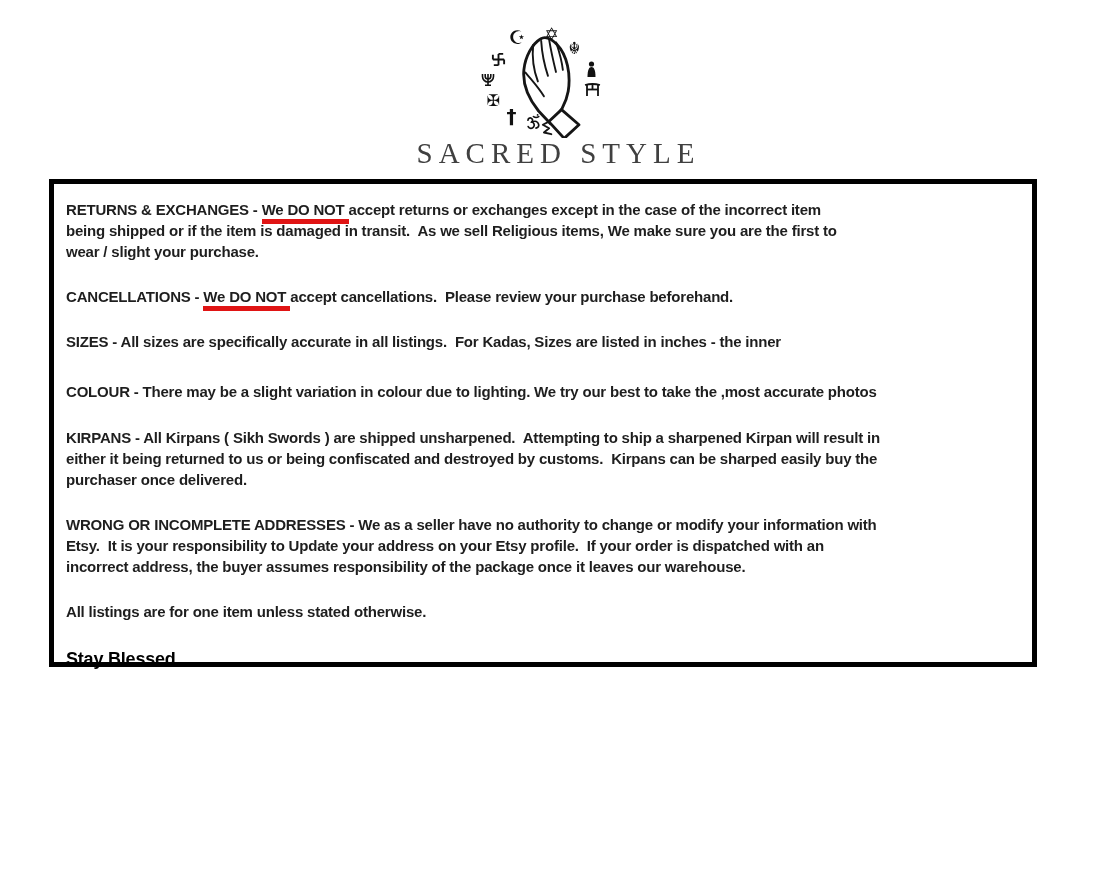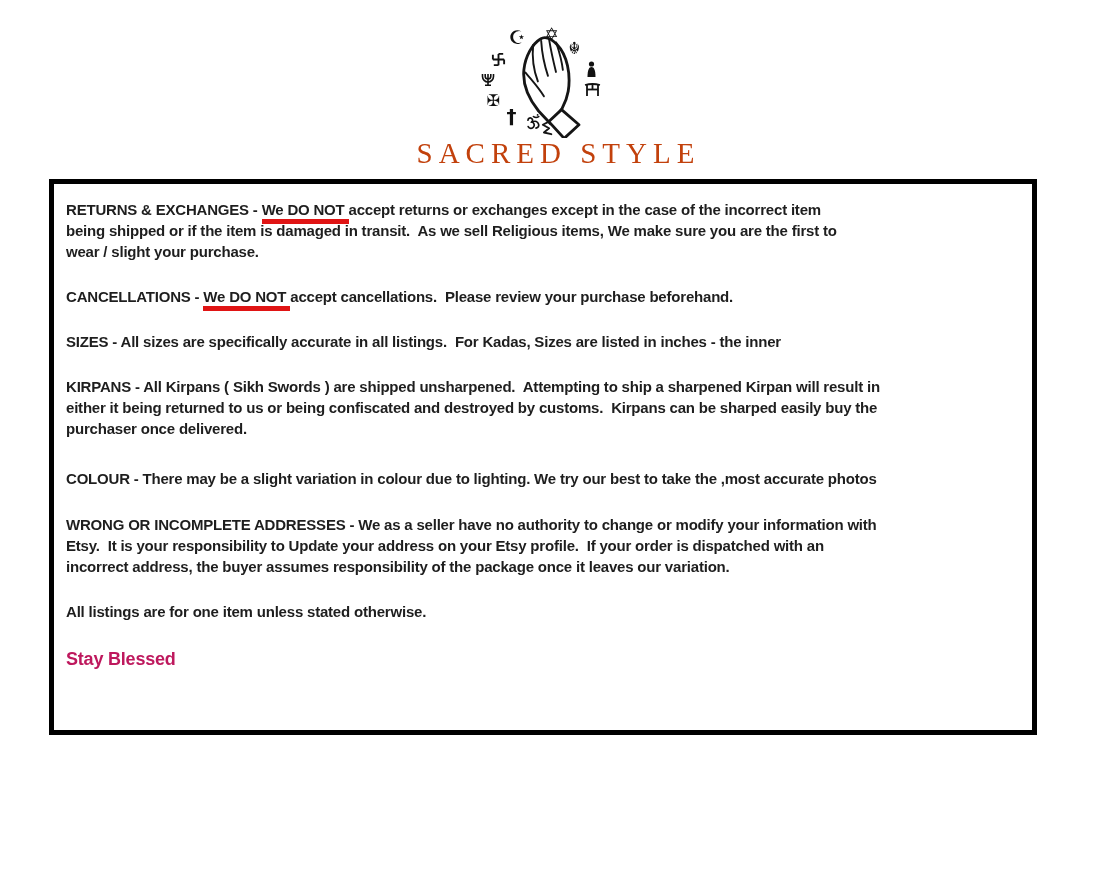--- a/index.html
+++ b/index.html
@@ -16,45 +16,45 @@
   .hands{position:absolute;left:76px;top:26px;width:104px;height:104px;}
   .sym{
     position:absolute;color:#111;font-size:16px;line-height:1;
     font-family:"DejaVu Sans",sans-serif;font-weight:bold;
   }
   .sym svg{display:block;}
   .brand{
     position:absolute;left:0;bottom:0;width:100%;
     text-align:left;
     font-family:"Liberation Serif","DejaVu Serif",serif;
-    font-size:29px;letter-spacing:6px;color:#c2410c;
+    font-size:29px;letter-spacing:6px;color:#404040;
     white-space:nowrap;
     margin-top:18px;
   }
   
   .policy-box{
     box-sizing:border-box;
     margin:9px 0 0 49px;
-    width:988px;height:556px;
+    width:988px;height:488px;
     border:5px solid #000;
     padding:15px 12px 12px 12px;
   }
   .section{margin:0 0 24px 0;}
   .sec-colour{margin-top:29px;margin-bottom:25px;}
   .pline{
     white-space:pre;
     font-size:15px;line-height:21px;font-weight:bold;
     letter-spacing:-0.2px;color:#1e1e1e;
   }
   .redline{
     border-bottom:5px solid #e01414;
     padding-bottom:1px;
   }
   .closing{
-    font-size:18px;font-weight:bold;color:#be185d;
+    font-size:18px;font-weight:bold;color:#000000;
     margin-top:27px;letter-spacing:-0.2px;
   }
 </style>
 </head>
 <body>
 
 <div class="logo-wrap">
 
   <svg class="hands" viewBox="0 0 100 110">
     <g transform="rotate(6 50 55)" stroke="#151515" stroke-width="3" fill="#ffffff" stroke-linecap="round" stroke-linejoin="round">
@@ -131,31 +131,31 @@
         <div class="pline"><span>RETURNS &amp; EXCHANGES - </span><span class="redline">We DO NOT </span><span>accept returns or exchanges except in the case of the incorrect item</span></div>
         <div class="pline"><span>being shipped or if the item is damaged in transit.  As we sell Religious items, We make sure you are the first to</span></div>
         <div class="pline"><span>wear / slight your purchase.</span></div>
       </div>
       <div class="section sec-cancellations">
         <div class="pline"><span>CANCELLATIONS - </span><span class="redline">We DO NOT </span><span>accept cancellations.  Please review your purchase beforehand.</span></div>
       </div>
       <div class="section sec-sizes">
         <div class="pline"><span>SIZES - All sizes are specifically accurate in all listings.  For Kadas, Sizes are listed in inches - the inner</span></div>
       </div>
+      <div class="section sec-colour">
+        <div class="pline"><span>COLOUR - There may be a slight variation in colour due to lighting. We try our best to take the ,most accurate photos</span></div>
+      </div>
       <div class="section sec-kirpans">
         <div class="pline"><span>KIRPANS - All Kirpans ( Sikh Swords ) are shipped unsharpened.  Attempting to ship a sharpened Kirpan will result in</span></div>
         <div class="pline"><span>either it being returned to us or being confiscated and destroyed by customs.  Kirpans can be sharped easily buy the</span></div>
         <div class="pline"><span>purchaser once delivered.</span></div>
       </div>
-      <div class="section sec-colour">
-        <div class="pline"><span>COLOUR - There may be a slight variation in colour due to lighting. We try our best to take the ,most accurate photos</span></div>
-      </div>
       <div class="section sec-addresses">
         <div class="pline"><span>WRONG OR INCOMPLETE ADDRESSES - We as a seller have no authority to change or modify your information with</span></div>
         <div class="pline"><span>Etsy.  It is your responsibility to Update your address on your Etsy profile.  If your order is dispatched with an</span></div>
-        <div class="pline"><span>incorrect address, the buyer assumes responsibility of the package once it leaves our variation.</span></div>
+        <div class="pline"><span>incorrect address, the buyer assumes responsibility of the package once it leaves our warehouse.</span></div>
       </div>
       <div class="section sec-one-item">
         <div class="pline"><span>All listings are for one item unless stated otherwise.</span></div>
       </div>
     </div>
   <div class="closing">Stay Blessed</div>
 </div>
 
 </body></html>

